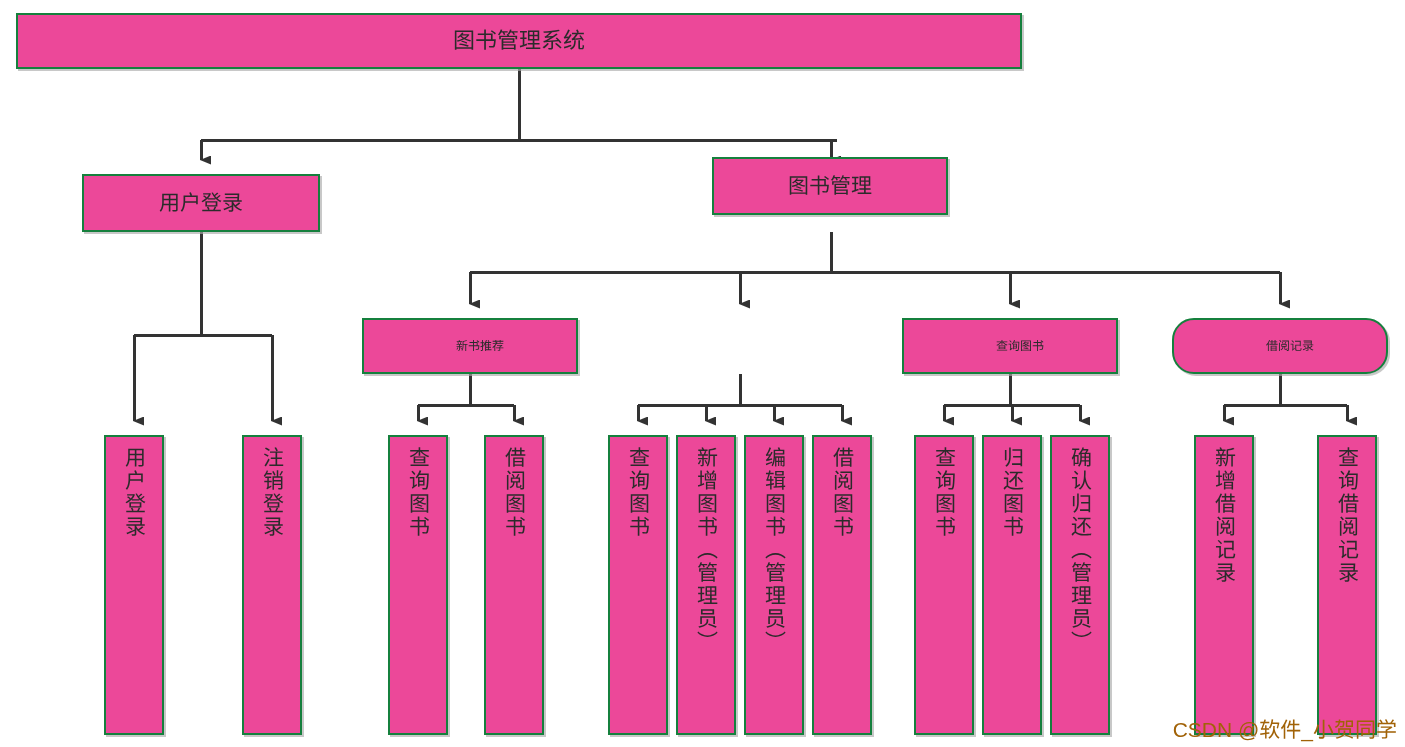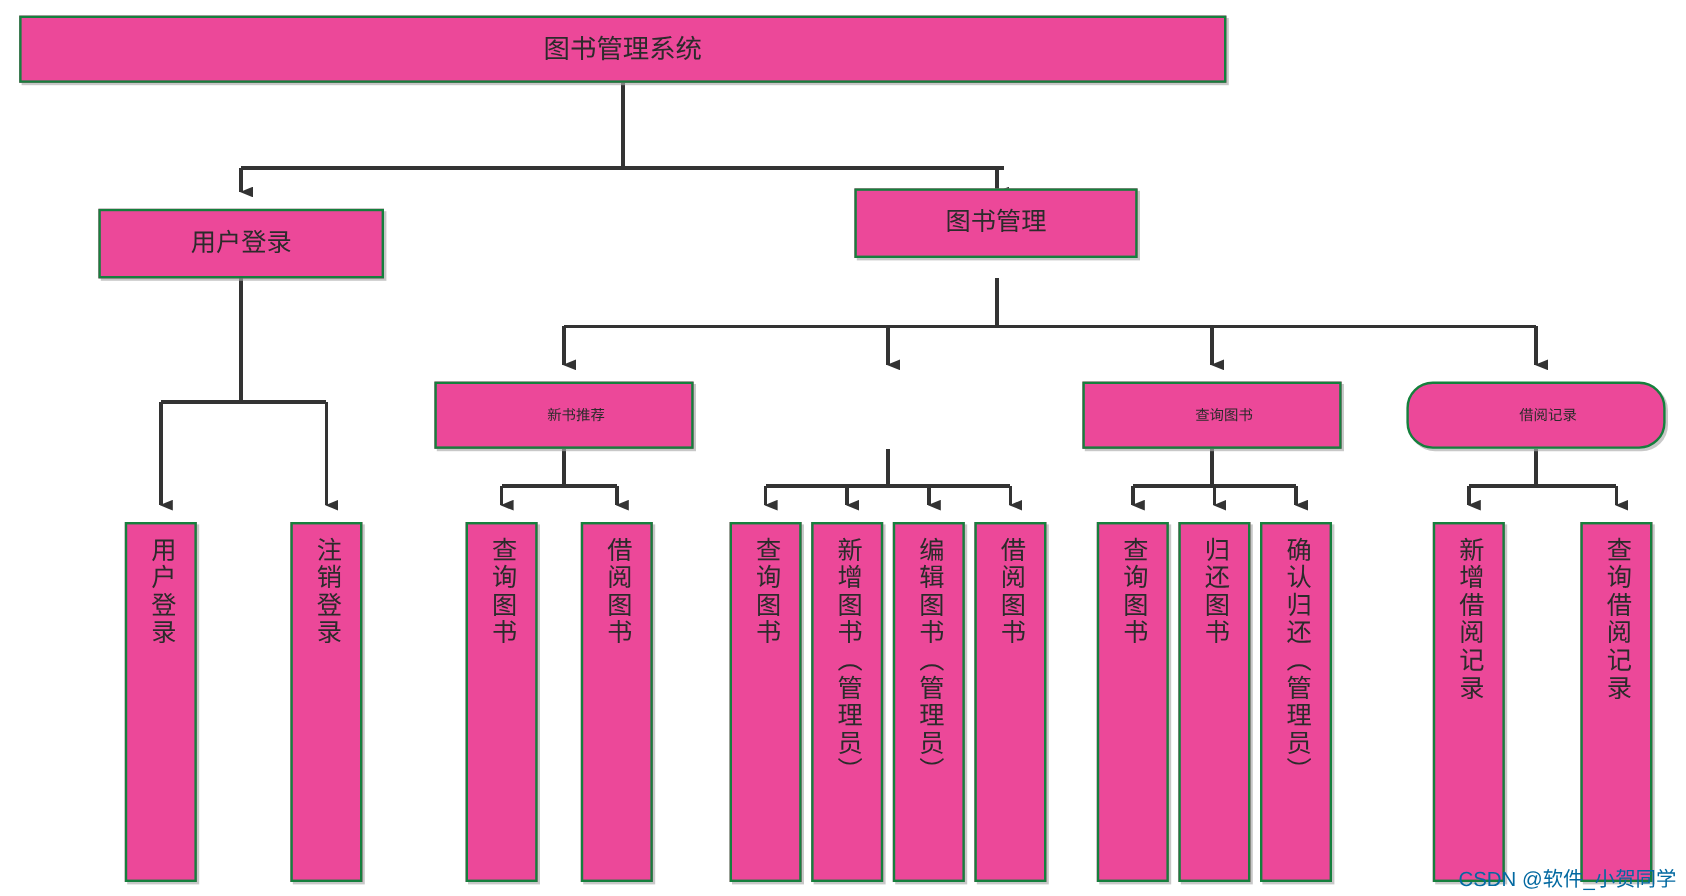--- a/index.html
+++ b/index.html
@@ -57,22 +57,22 @@
     writing-mode: vertical-rl;
     text-orientation: upright;
     font-size: 21px;
     letter-spacing: 2px;
     line-height: 1;
   }
   .watermark {
     position: absolute;
     right: 8px;
     bottom: 4px;
-    font-size: 17px;
-    color: #0369a1;
+    font-size: 21px;
+    color: #a16207;
     white-space: nowrap;
     z-index: 3;
     font-family: "Liberation Sans", "DejaVu Sans", sans-serif;
   }
 </style>
 </head>
 <body>
 
 <div id="diagram">
 

